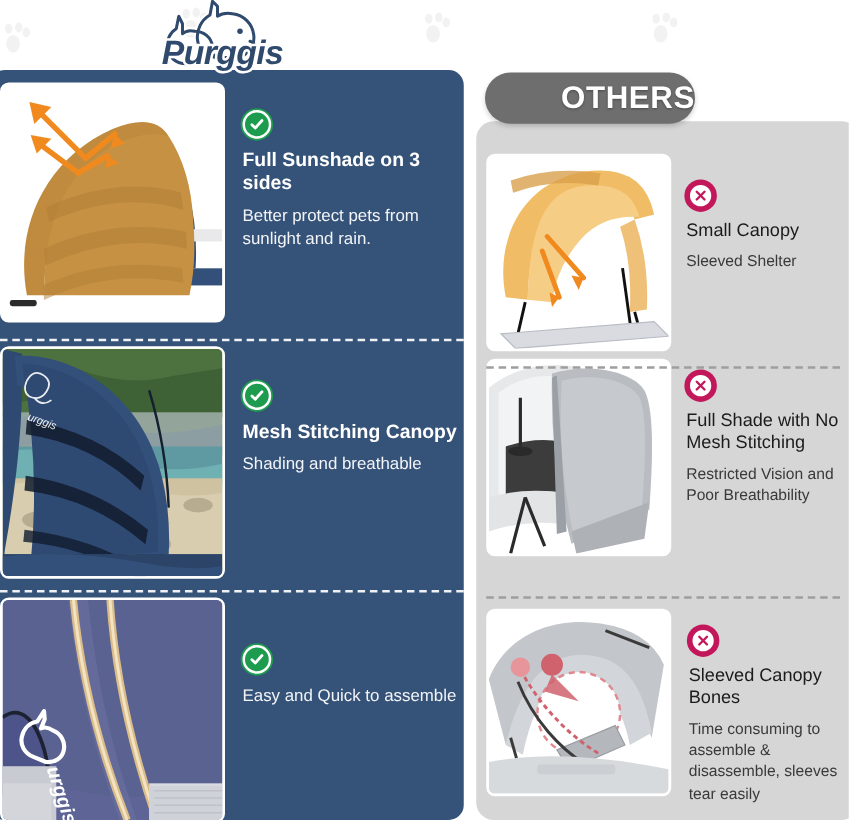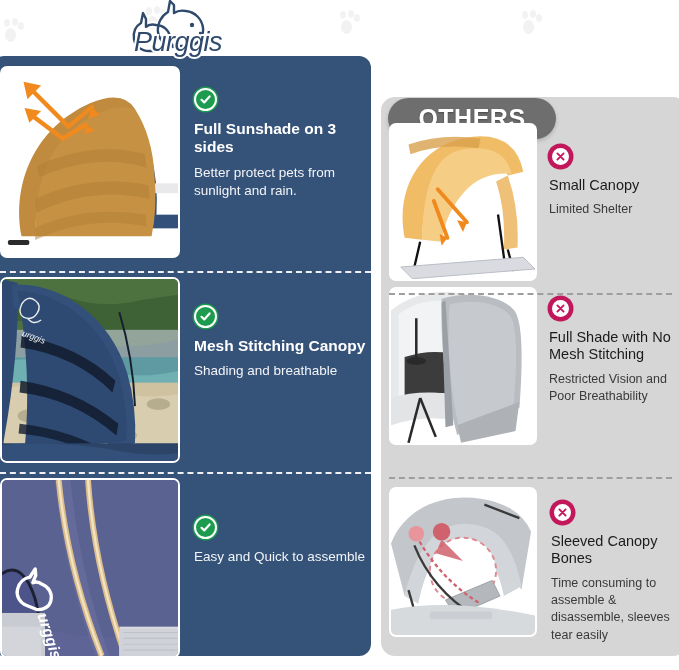--- a/index.html
+++ b/index.html
@@ -31,39 +31,38 @@
     z-index: 2;
   }
 
   
   .logo-wrap {
     position: absolute; left: 108px; top: -2px;
     width: 140px; height: 62px; z-index: 6;
     display:flex; align-items:flex-end; justify-content:center;
   }
   .logo-text {
-    font-size: 27px; font-weight: 400; font-style: italic;
+    font-size: 27px; font-weight: 700; font-style: italic;
     color: #2f4a6d;
     -webkit-text-stroke: 4px #ffffff;
     paint-order: stroke fill;
     letter-spacing: -.5px;
     position: relative; top: -2px;
   }
   .logo-svg { position:absolute; left: 8px; top: 1px; }
 
   
   .others-banner {
     position: absolute; left: 388px; top: 58px;
     width: 168px; height: 41px;
     background: #6e6e6e;
     border-radius: 21px;
-    display: flex; align-items: center; justify-content: center;
+    display: flex; align-items: center; justify-content: flex-end;
     z-index: 4;
     box-shadow: 0 2px 4px rgba(0,0,0,.18);
-    margin-top: 40px;
   }
   .others-banner span {
     color: #ffffff; font-size: 25px; font-weight: 700;
     letter-spacing: .5px;
     text-shadow: 0 1px 2px rgba(0,0,0,.35);
   }
 
   
   .row { position: absolute; display: flex; z-index: 5; }
   .row-ours { left: 0px; width: 371px; }
@@ -314,21 +313,21 @@
         <path d="M10 146 L136 136 L148 148 L22 158 Z" fill="none" stroke="#b9bcc4" stroke-width="1"></path>
       </svg>
     </div>
     <div class="txt" style="padding-top:22px;padding-left:12px;">
       <div class="badge no">
         <svg width="11" height="11" viewBox="0 0 11 11">
             <path d="M2.4 2.4 L8.6 8.6 M8.6 2.4 L2.4 8.6" stroke="#c2185b" stroke-width="1.9" stroke-linecap="round"></path>
           </svg>
       </div>
       <div class="h-others">Small Canopy</div>
-      <div class="p-others">Limited Shelter</div>
+      <div class="p-others">Sleeved Shelter</div>
     </div>
   </div>
 
   <div class="divider gray" style="left:389px;top:293px;width:283px;"></div>
 
   <div class="row row-others" style="top:287px;height:160px;">
     <div class="thumb others" style="width:148px;height:158px;">
       <svg class="art" viewBox="0 0 148 158" preserveAspectRatio="none">
         <rect width="148" height="158" fill="#ffffff"></rect>
         <path d="M0 22 C24 2 56 0 78 6 l-2 110 q-38 -8 -76 4 Z" fill="#e7e8ea"></path>

